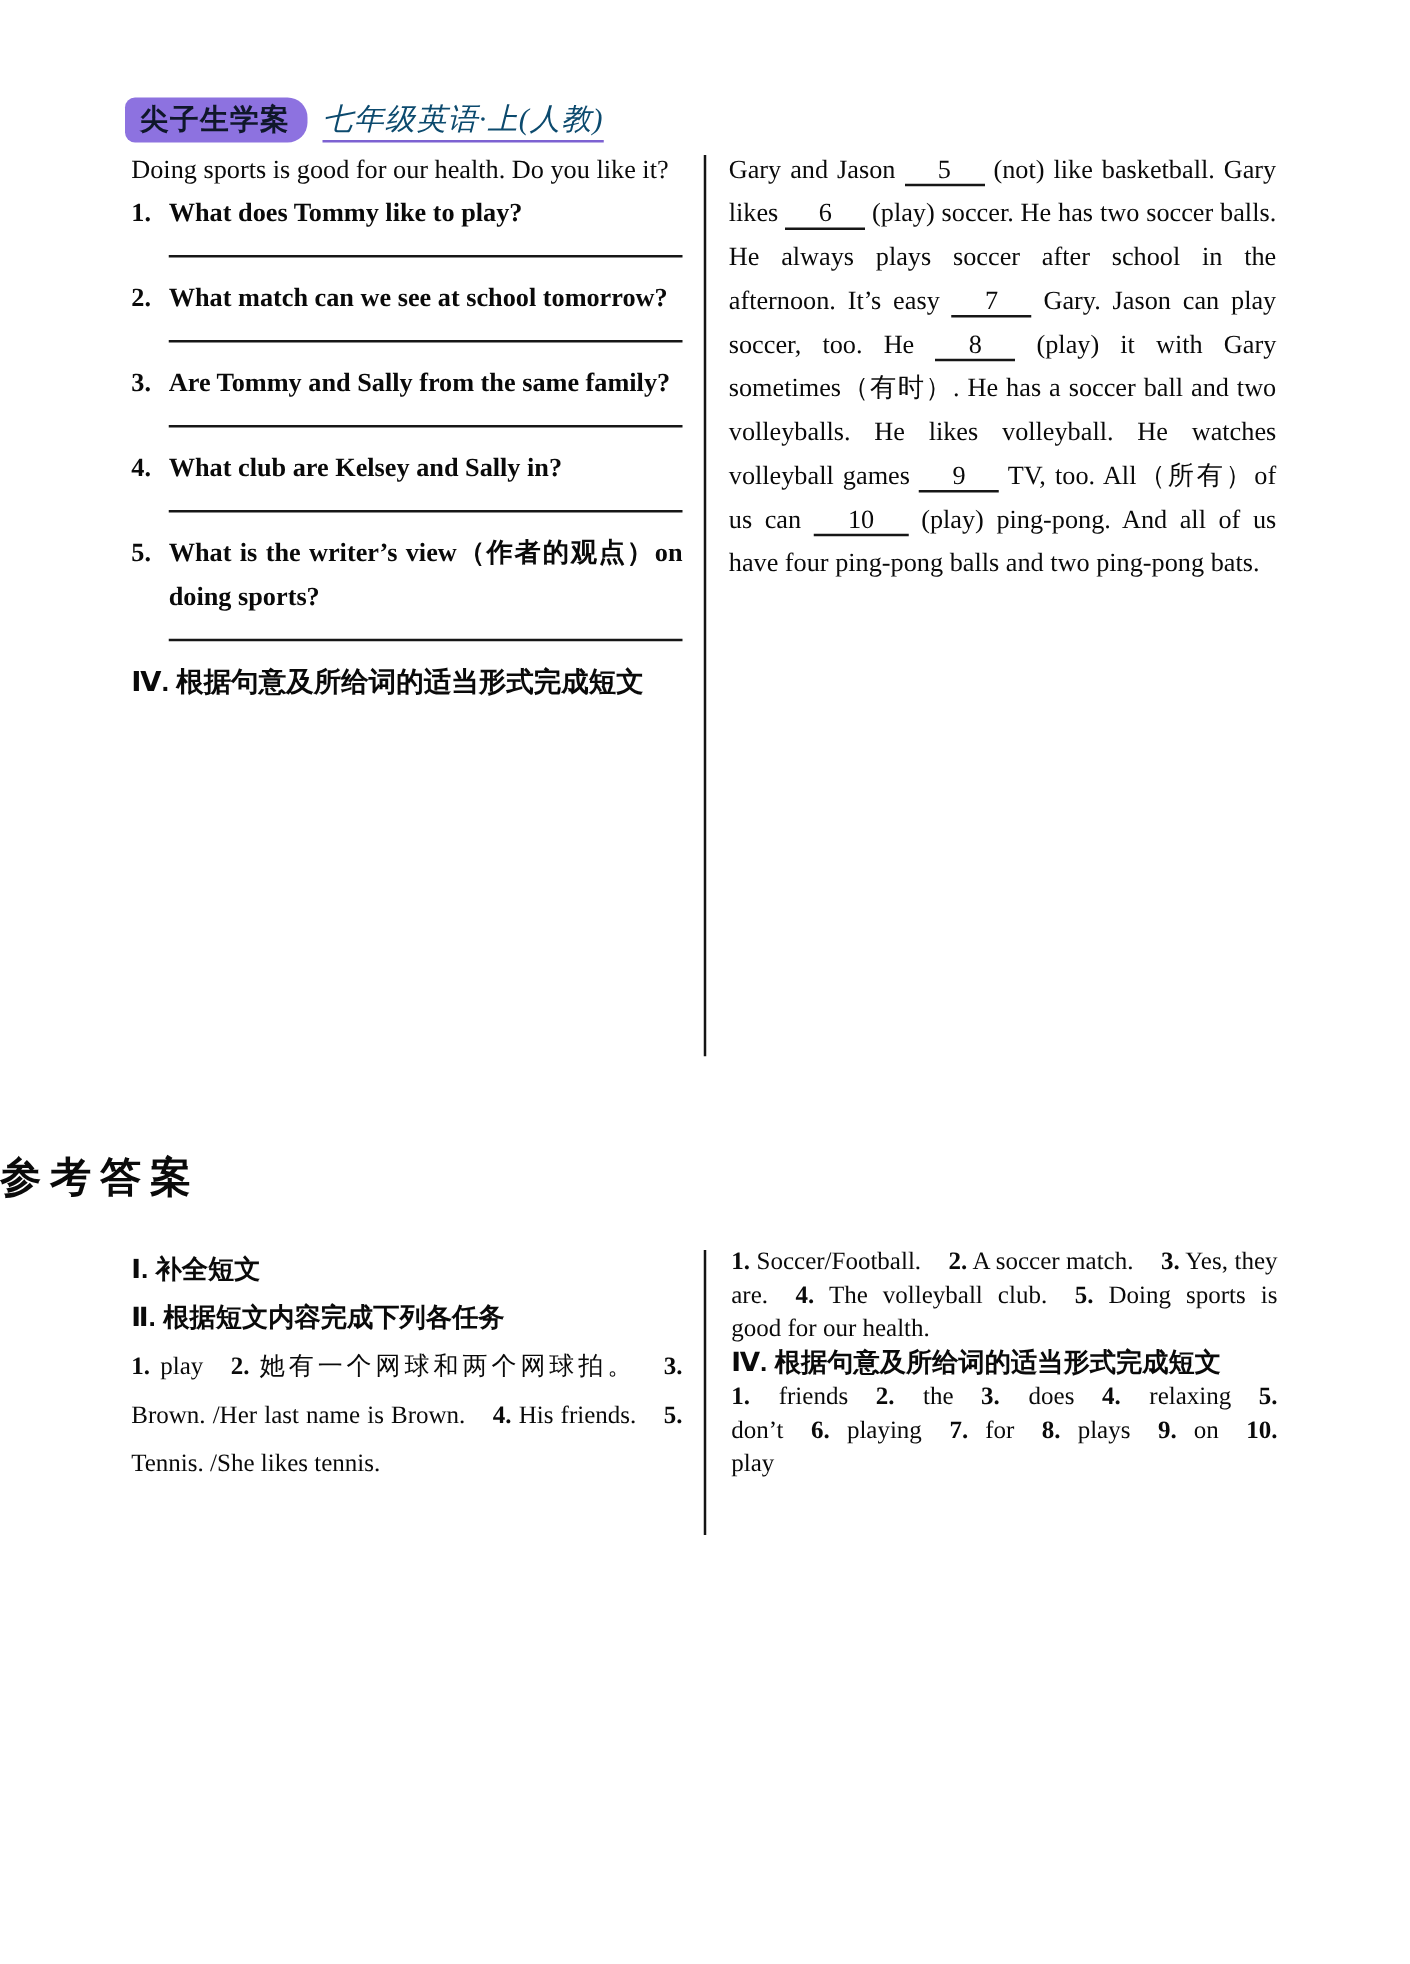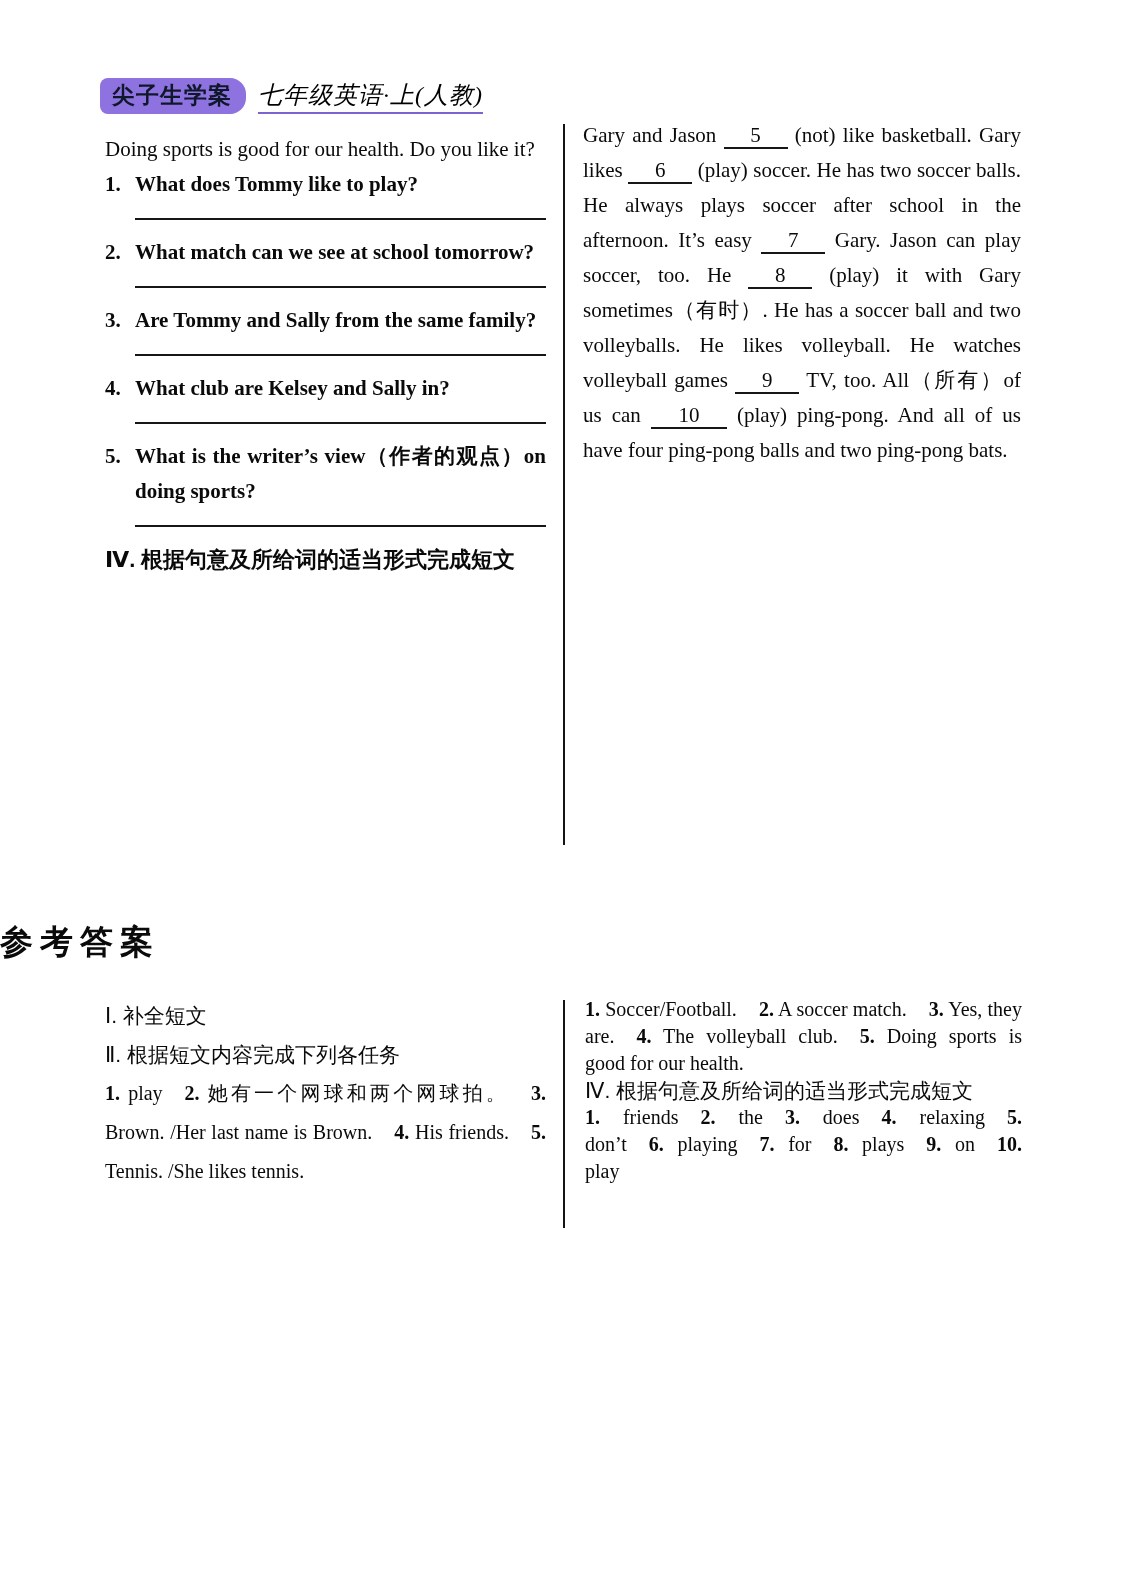--- a/index.html
+++ b/index.html
@@ -21,31 +21,31 @@
     color: #0f172a;
     font-family: "Liberation Sans", "DejaVu Sans", sans-serif;
     font-weight: bold;
     font-size: 23px;
     line-height: 1;
     padding: 6px 14px 7px 12px;
     border-radius: 8px 16px 16px 8px;
     letter-spacing: 1px;
   }
   .edition {
-    color: #000000;
+    color: #0c4a6e;
     font-size: 24px;
     font-style: italic;
     letter-spacing: 1px;
     border-bottom: 2px solid #7d62d2;
     padding-bottom: 1px;
   }
 
   
   .col { position: absolute; top: 118px; font-size: 21px; line-height: 35px; text-align: justify; }
-  .col-left  { left: 105px; width: 441px; margin-top: 14px; }
+  .col-left  { left: 105px; width: 441px; }
   .col-right { left: 583px; width: 438px; }
   .v-divider { position: absolute; width: 2px; background: #141414; }
   .v-divider-top { left: 563px; top: 124px; height: 721px; }
   .v-divider-answers { left: 563px; top: 1000px; height: 228px; }
 
   .question { display: flex; }
   .q-num { flex: none; width: 30px; font-weight: bold; }
   .q-text { flex: 1; text-align: justify; font-weight: bold; }
   .answer-rule {
     height: 0;
@@ -86,21 +86,21 @@
     font-weight: bold;
     font-size: 33px;
     letter-spacing: 7px;
   }
   .ans-col { position: absolute; top: 996px; text-align: justify; }
   .ans-col-left  { left: 105px; width: 441px; font-size: 20px; line-height: 39px; }
   .ans-col-right { left: 585px; width: 437px; font-size: 20px; line-height: 27px; }
   .ans-col-right .ans-group { margin-bottom: 0; }
   .ans-heading {
     font-family: "Liberation Sans", "DejaVu Sans", sans-serif;
-    font-weight: normal;
+    font-weight: bold;
     font-size: 21px;
     text-align: left;
   }
   .ans-items { text-align: justify; }
   .ans-item { margin-right: 1.1em; }
   .ans-item b { font-weight: bold; }
 </style>
 </head>
 <body>
 

